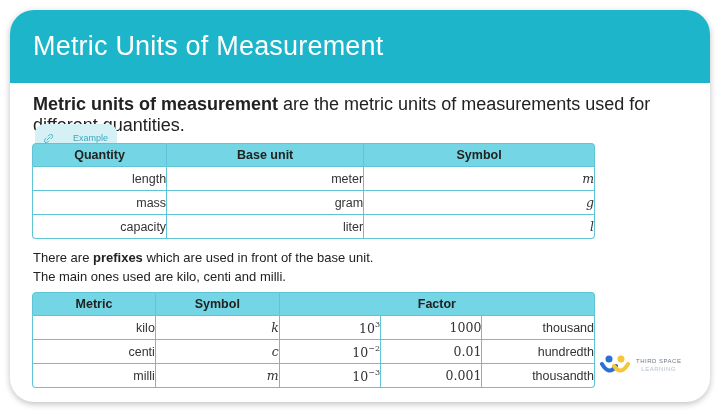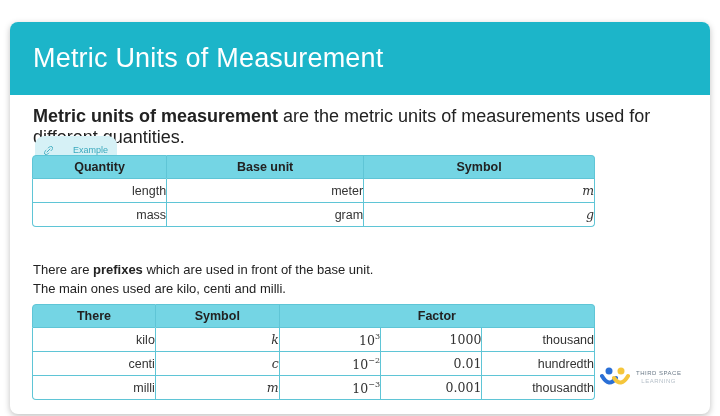--- a/index.html
+++ b/index.html
@@ -1,23 +1,22 @@
 <!DOCTYPE html>
 <html><head>
 <meta charset="utf-8">
 <style>
   * { box-sizing: border-box; margin: 0; padding: 0; }
   html, body { width: 720px; height: 416px; background: #ffffff; overflow: hidden; }
   body { font-family: "Liberation Sans", "DejaVu Sans", sans-serif; color: #222; position: relative; }
   .card {
     position: absolute; left: 10px; top: 10px; width: 700px; height: 392px;
-    border-radius: 8px; background: #fff;
+    border-radius: 24px; background: #fff;
     box-shadow: 0 2px 6px rgba(0,0,0,0.25);
     overflow: hidden;
-    margin-top: 12px;
   }
   .header {
     height: 73px; background: #1cb5c9; padding-left: 23px;
     display: flex; align-items: center;
   }
   .header h1 { color: #fff; font-size: 27px; font-weight: normal; letter-spacing: 0.2px; }
   .intro { position: absolute; left: 23px; top: 84px; font-size: 18px; color: #222; }
   .intro b { font-weight: bold; }
   .example-badge {
     position: absolute; left: 25px; top: 114px; height: 28px; padding: 0 9px;
@@ -73,30 +72,35 @@
     <tr>
       <td>length</td>
       <td>meter</td>
       <td class="math">m</td>
     </tr>
     <tr>
       <td>mass</td>
       <td>gram</td>
       <td class="math">g</td>
     </tr>
+    <tr>
+      <td>capacity</td>
+      <td>liter</td>
+      <td class="math">l</td>
+    </tr>
   </tbody>
     </table>
 
   <p class="para p1"><span>There are </span><b>prefixes</b><span> which are used in front of the base unit.</span></p>
   <p class="para p2">The main ones used are kilo, centi and milli.</p>
 
   <table class="t2">
     <tbody>
         <tr>
-      <th style="width:22%">There</th>
+      <th style="width:22%">Metric</th>
       <th style="width:22%">Symbol</th>
       <th colspan="3">Factor</th>
     </tr>
     <tr>
       <td>kilo</td>
       <td class="math">k</td>
       <td class="num" style="width:18%"><span>10</span><sup>3</sup></td>
       <td class="num" style="width:18%">1000</td>
       <td>thousand</td>
     </tr>

